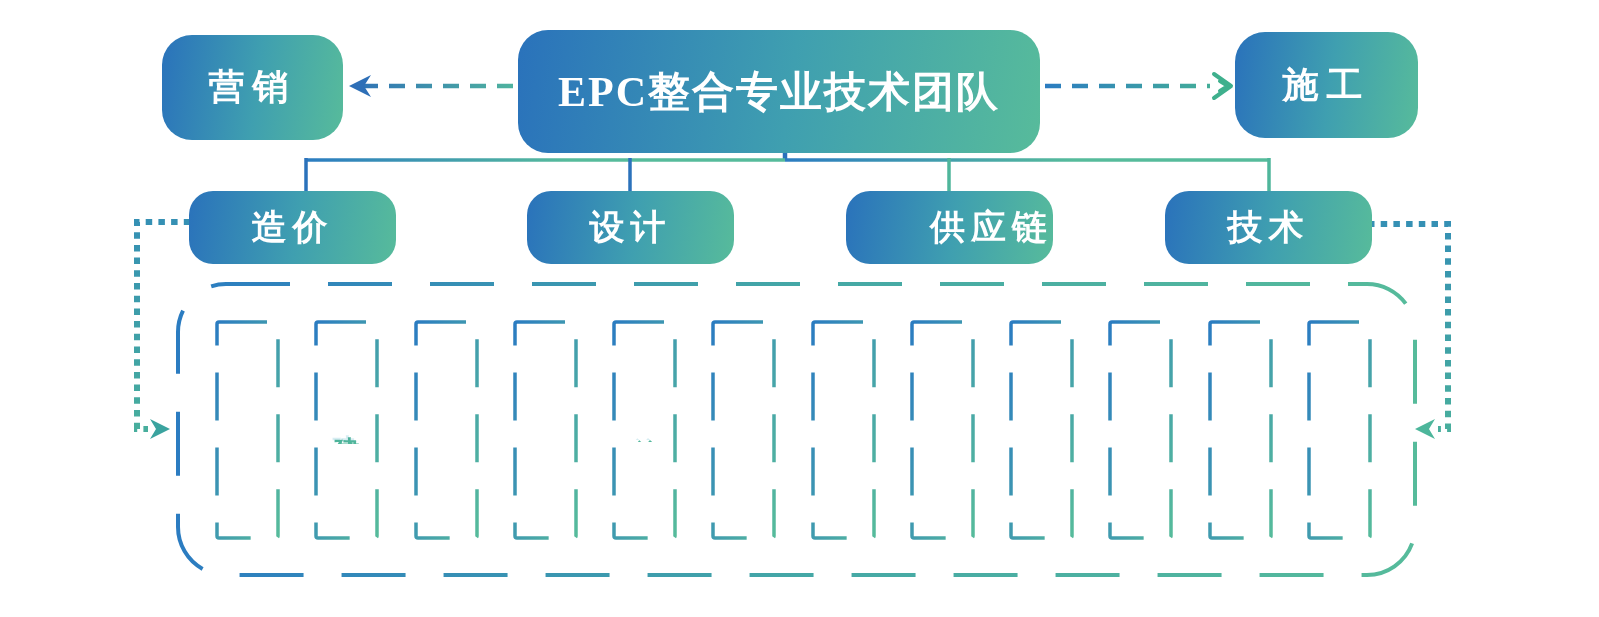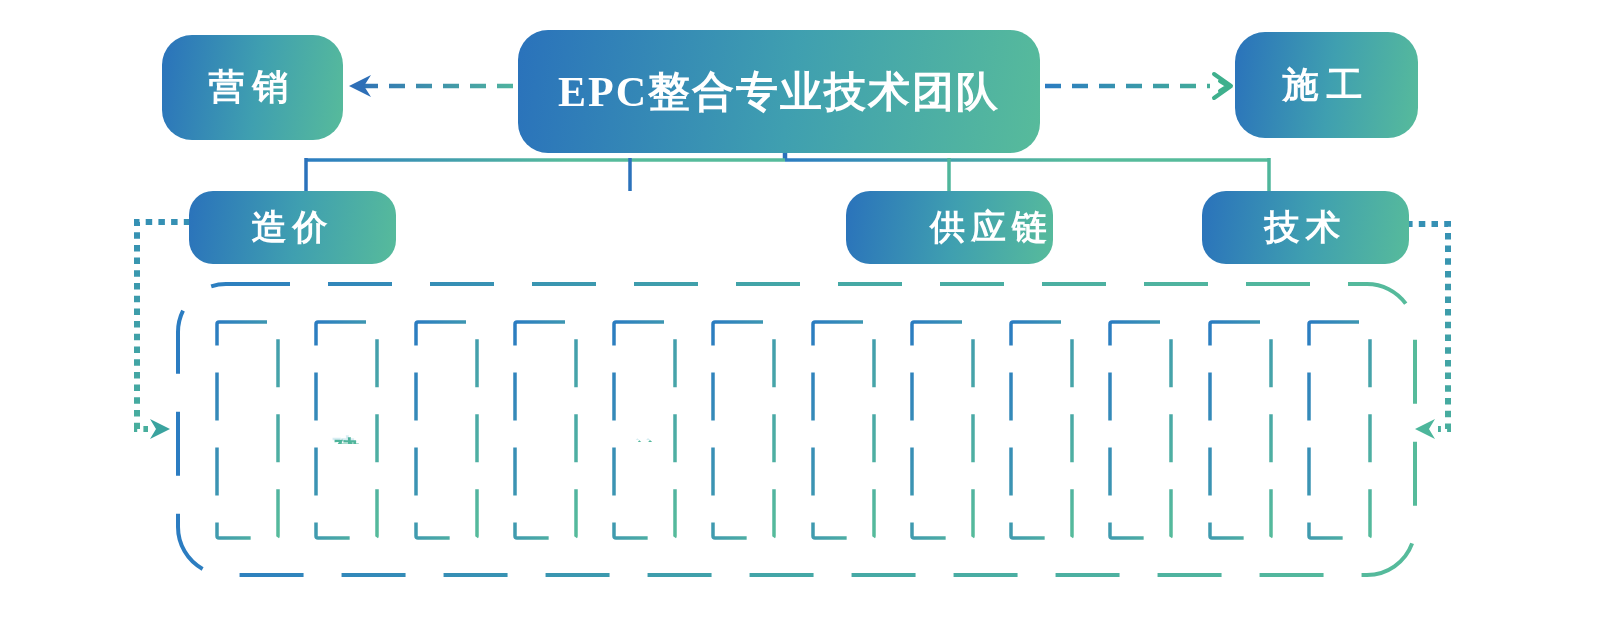--- a/index.html
+++ b/index.html
@@ -22,21 +22,21 @@
   .r1   { border-radius:30px; font-size:36px; letter-spacing:8px; }
   .root { left:518px; top:30px; width:522px; height:123px; border-radius:30px;
           font-size:42px; letter-spacing:2px; }
   .n-marketing    { left:162px;  top:35px; width:181px; height:105px; }
   .n-construction { left:1235px; top:32px; width:183px; height:106px; }
   .r2 { top:191px; width:207px; height:73px; border-radius:24px;
         font-size:35px; letter-spacing:6px; }
   .n-cost   { left:189px;  }
   .n-design { left:527px;  }
   .n-supply { left:846px;justify-content:flex-end;  }
-  .n-tech   { left:1202px;text-align:center; }
+  .n-tech   { left:1165px;text-align:center; }
 
   .spec {
     position:absolute; top:322px; width:61px; height:216px;
     display:flex; align-items:center; justify-content:center;
   }
   .spec span {
     writing-mode:vertical-rl; text-orientation:upright;
     font-size:26px; font-weight:700; letter-spacing:4px; line-height:1;
     color:#3fa295;
   }
@@ -137,20 +137,23 @@
   <div class="node root">
     <span>EPC整合专业技术团队</span>
   </div>
   <div class="node r1 n-construction">
     <span>施工</span>
   </div>
 
   <div class="node r2 n-cost">
     <span>造价</span>
   </div>
+  <div class="node r2 n-design">
+    <span>设计</span>
+  </div>
   <div class="node r2 n-supply">
     <span>供应链</span>
   </div>
   <div class="node r2 n-tech">
     <span>技术</span>
   </div>
 
   <div class="spec" style="left:217px">
     <span>全专业设计</span>
     </div>

